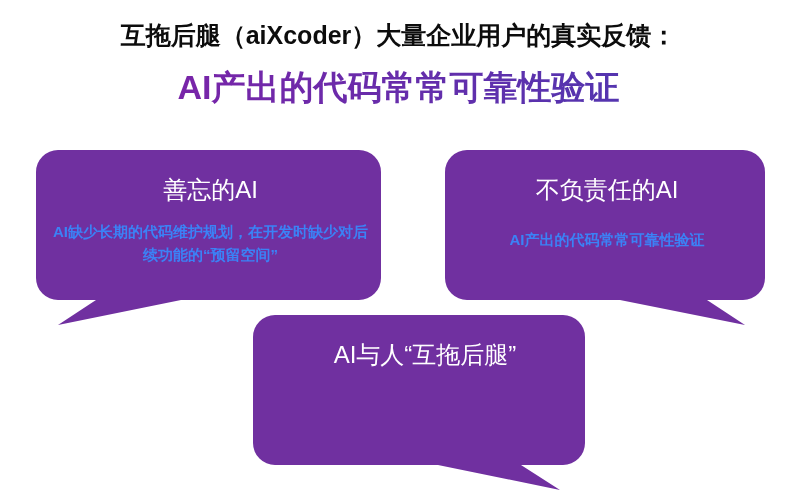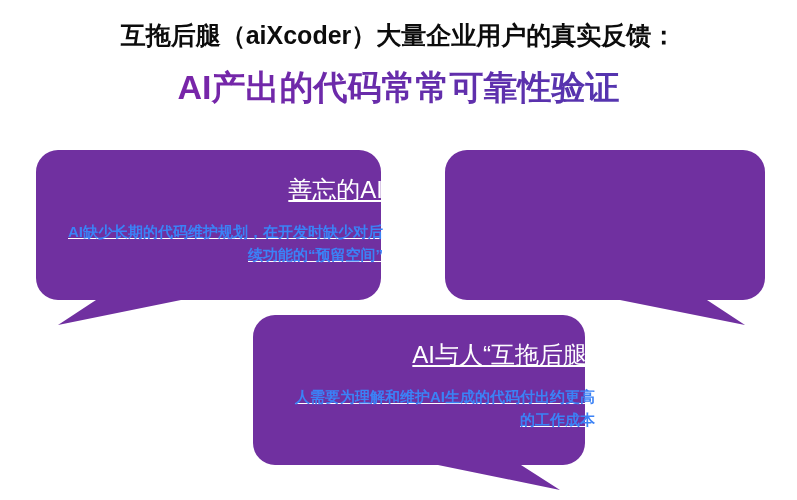--- a/index.html
+++ b/index.html
@@ -58,26 +58,25 @@
     position: absolute;
   }
   .callout svg {
     position: absolute;
     left: 0;
     top: 0;
     display: block;
   }
   .callout .body {
     position: absolute;
-    left: 16px;
+    left: 2px;
     top: 0;
     box-sizing: border-box;
-    text-align: right;
+    text-align: center;
     color: #ffffff;
-    text-decoration: underline;
   }
   .callout .head {
     font-size: 24px;
     line-height: 32px;
     font-weight: normal;
     color: #ffffff;
     white-space: nowrap;
   }
   .callout .desc {
     font-size: 15px;
@@ -121,25 +120,28 @@
     <div class="body">
       <div class="head">善忘的AI</div>
       <div class="desc">AI缺少长期的代码维护规划，在开发时缺少对后续功能的“预留空间”</div>
     </div>
   </div>
 
   <div class="callout" id="callout-irresponsible">
     <svg width="320" height="180" viewBox="0 0 320 180" xmlns="http://www.w3.org/2000/svg">
       <path d="M22,0 H298 A22,22 0 0 1 320,22 V128 A22,22 0 0 1 298,150 H262 L300,175 L175,150 H22 A22,22 0 0 1 0,128 V22 A22,22 0 0 1 22,0 Z" fill="#7030A0"></path>
     </svg>
+    <div class="body">
+      <div class="head">不负责任的AI</div>
+      <div class="desc">AI产出的代码常常可靠性验证</div>
+    </div>
   </div>
 
   <div class="callout" id="callout-dragging">
     <svg width="332" height="180" viewBox="0 0 332 180" xmlns="http://www.w3.org/2000/svg">
       <path d="M22,0 H310 A22,22 0 0 1 332,22 V128 A22,22 0 0 1 310,150 H268 L307,175 L185,150 H22 A22,22 0 0 1 0,128 V22 A22,22 0 0 1 22,0 Z" fill="#7030A0"></path>
     </svg>
     <div class="body">
       <div class="head">AI与人“互拖后腿”</div>
-      <div class="desc">人需要为理解和维护AI生成的代码付出约更高的工作成本</div>
     </div>
   </div>
 
 </div>
 
 </body></html>

